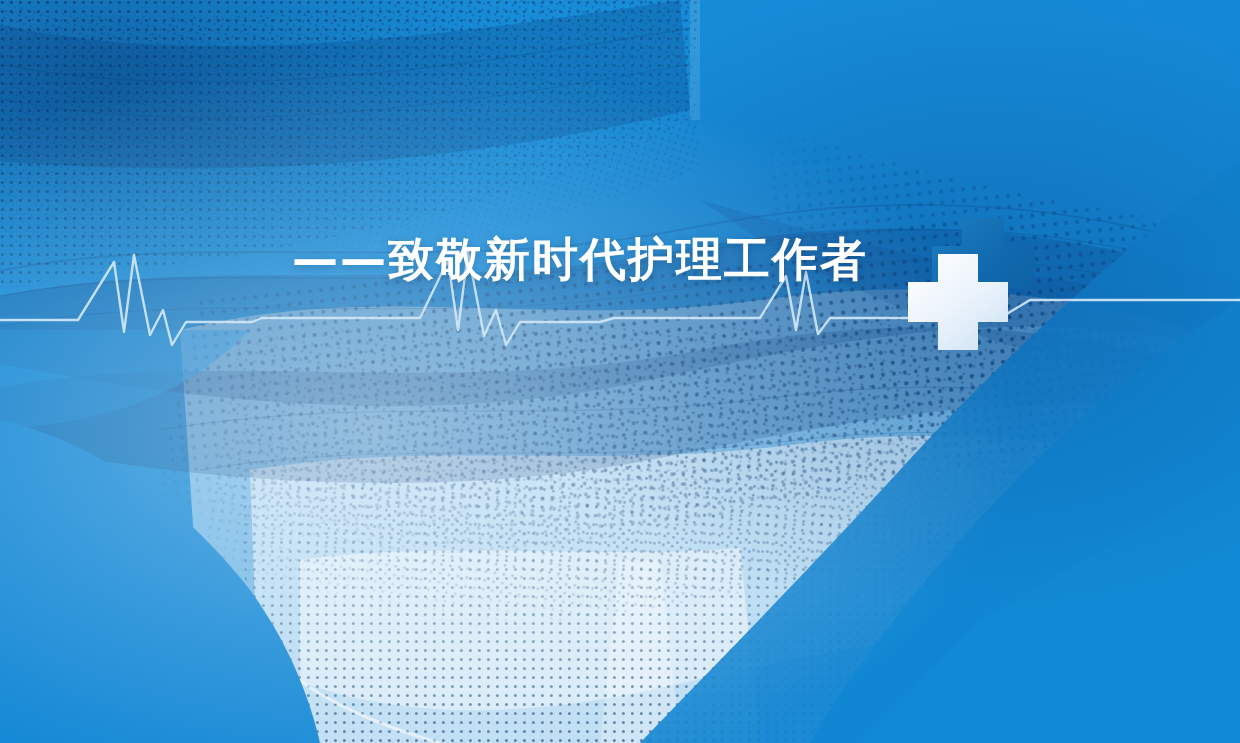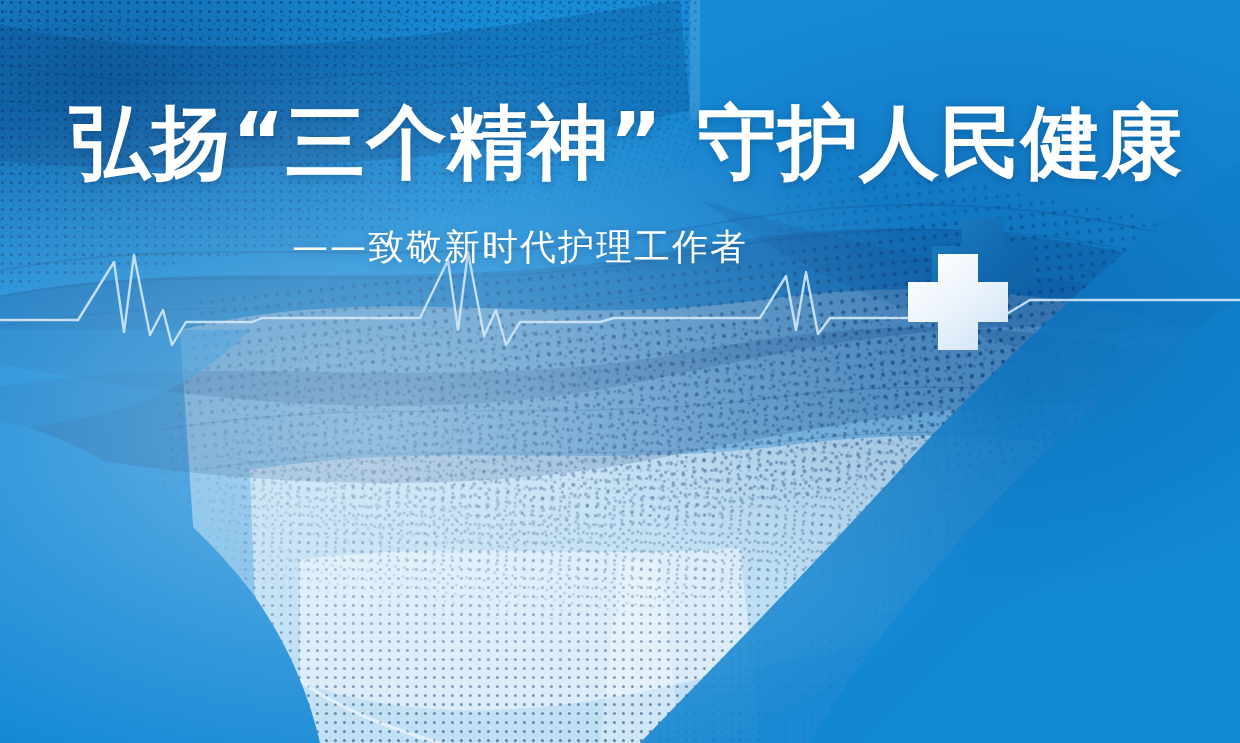--- a/index.html
+++ b/index.html
@@ -66,25 +66,25 @@
     letter-spacing: 1px;
     white-space: nowrap;
     text-shadow: 0 2px 10px rgba(4,40,86,0.30);
     font-family: "DejaVu Sans", "Liberation Sans", sans-serif;
   }
   .headline .seg-gap { display: inline-block; width: 34px; }
 
   .subtitle {
     position: absolute;
     left: 292px;
-    top: 220px;
+    top: 232px;
     color: #ffffff;
-    font-size: 36px;
+    font-size: 46px;
     line-height: 54px;
-    font-weight: normal;
+    font-weight: bold;
     letter-spacing: 2px;
     white-space: nowrap;
     text-shadow: 0 2px 8px rgba(4,40,86,0.28);
     font-family: "DejaVu Sans", "Liberation Sans", sans-serif;
   }
 
   
   .cross-wrap {
     position: absolute;
     left: 900px;
@@ -244,19 +244,16 @@
       <g>
         <path d="M62,22 L104,22 L104,50 L134,50 L134,92 L104,92 L104,120 L62,120 L62,92 L32,92 L32,50 L62,50 Z" fill="url(#crossBack)"></path>
       </g>
 
       <g>
         <path d="M38,58 L78,58 L78,86 L108,86 L108,126 L78,126 L78,154 L38,154 L38,126 L8,126 L8,86 L38,86 Z" fill="url(#crossFront)"></path>
       </g>
     </svg>
   </div>
 
-  <div class="headline">
-    <span>弘扬“三个精神”</span><span class="seg-gap"></span><span>守护人民健康</span>
-  </div>
 
   <div class="subtitle">——致敬新时代护理工作者</div>
 
 </div>
 
 </body></html>

